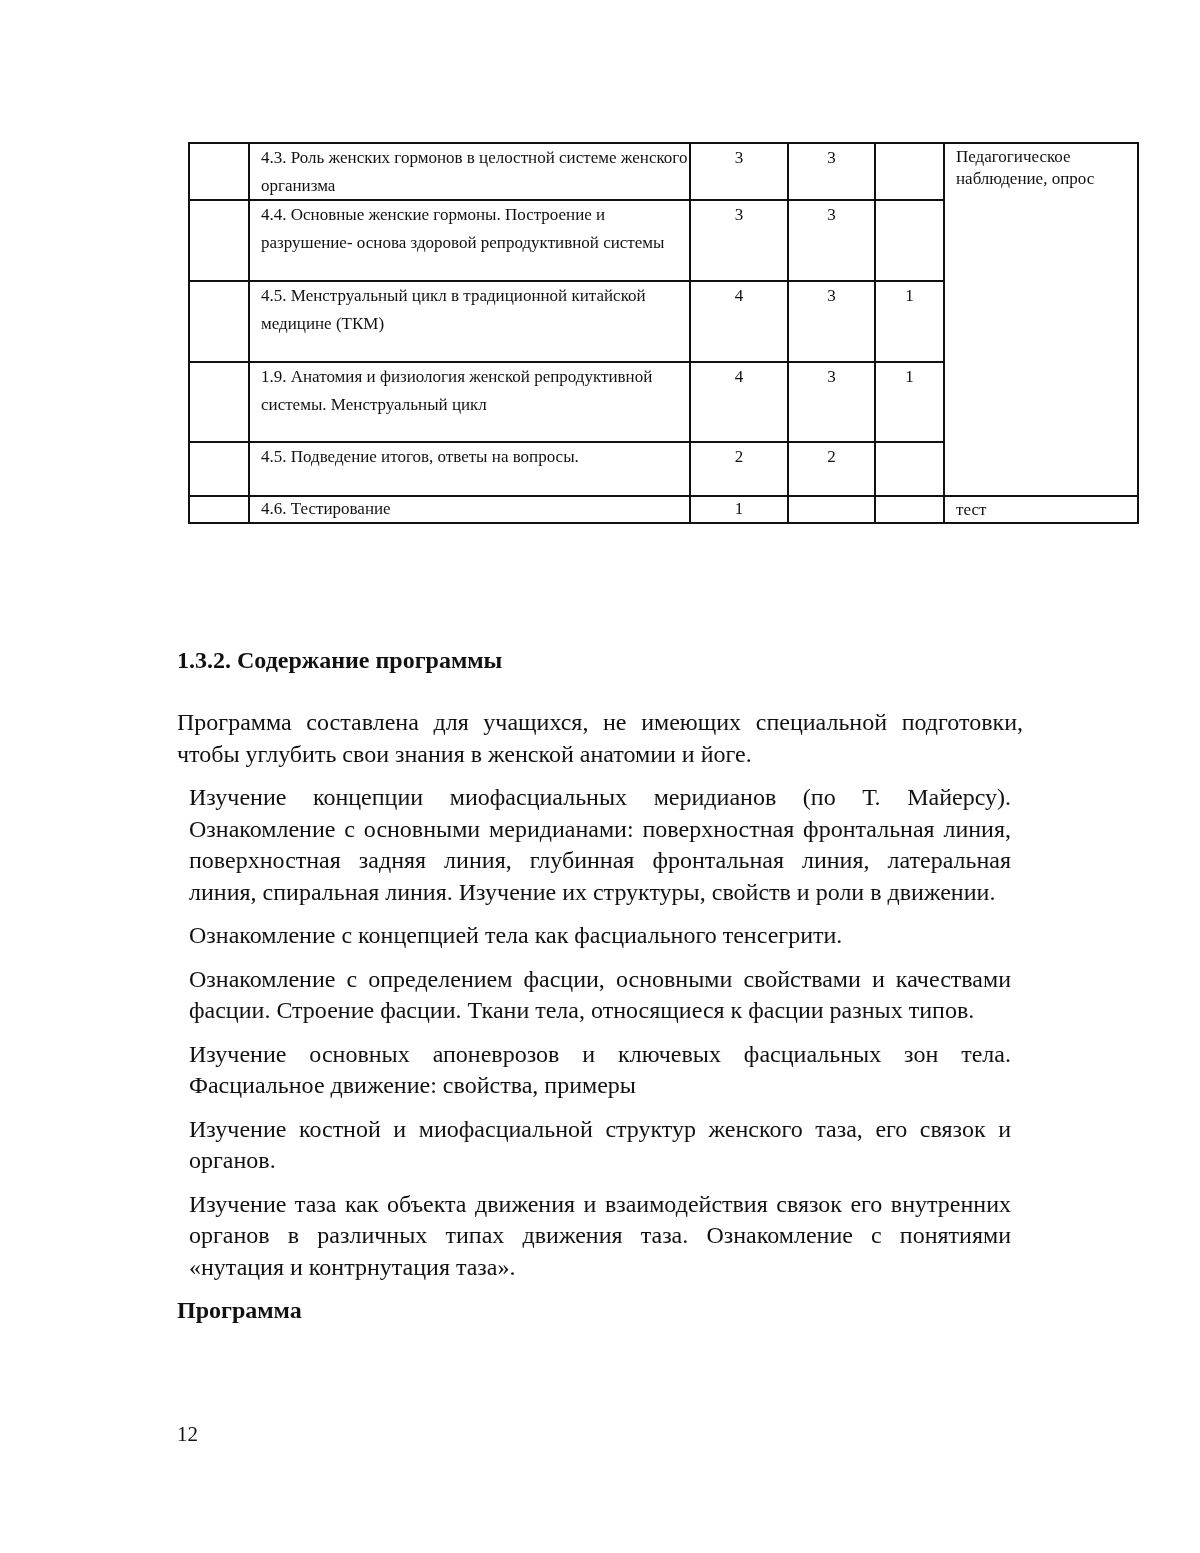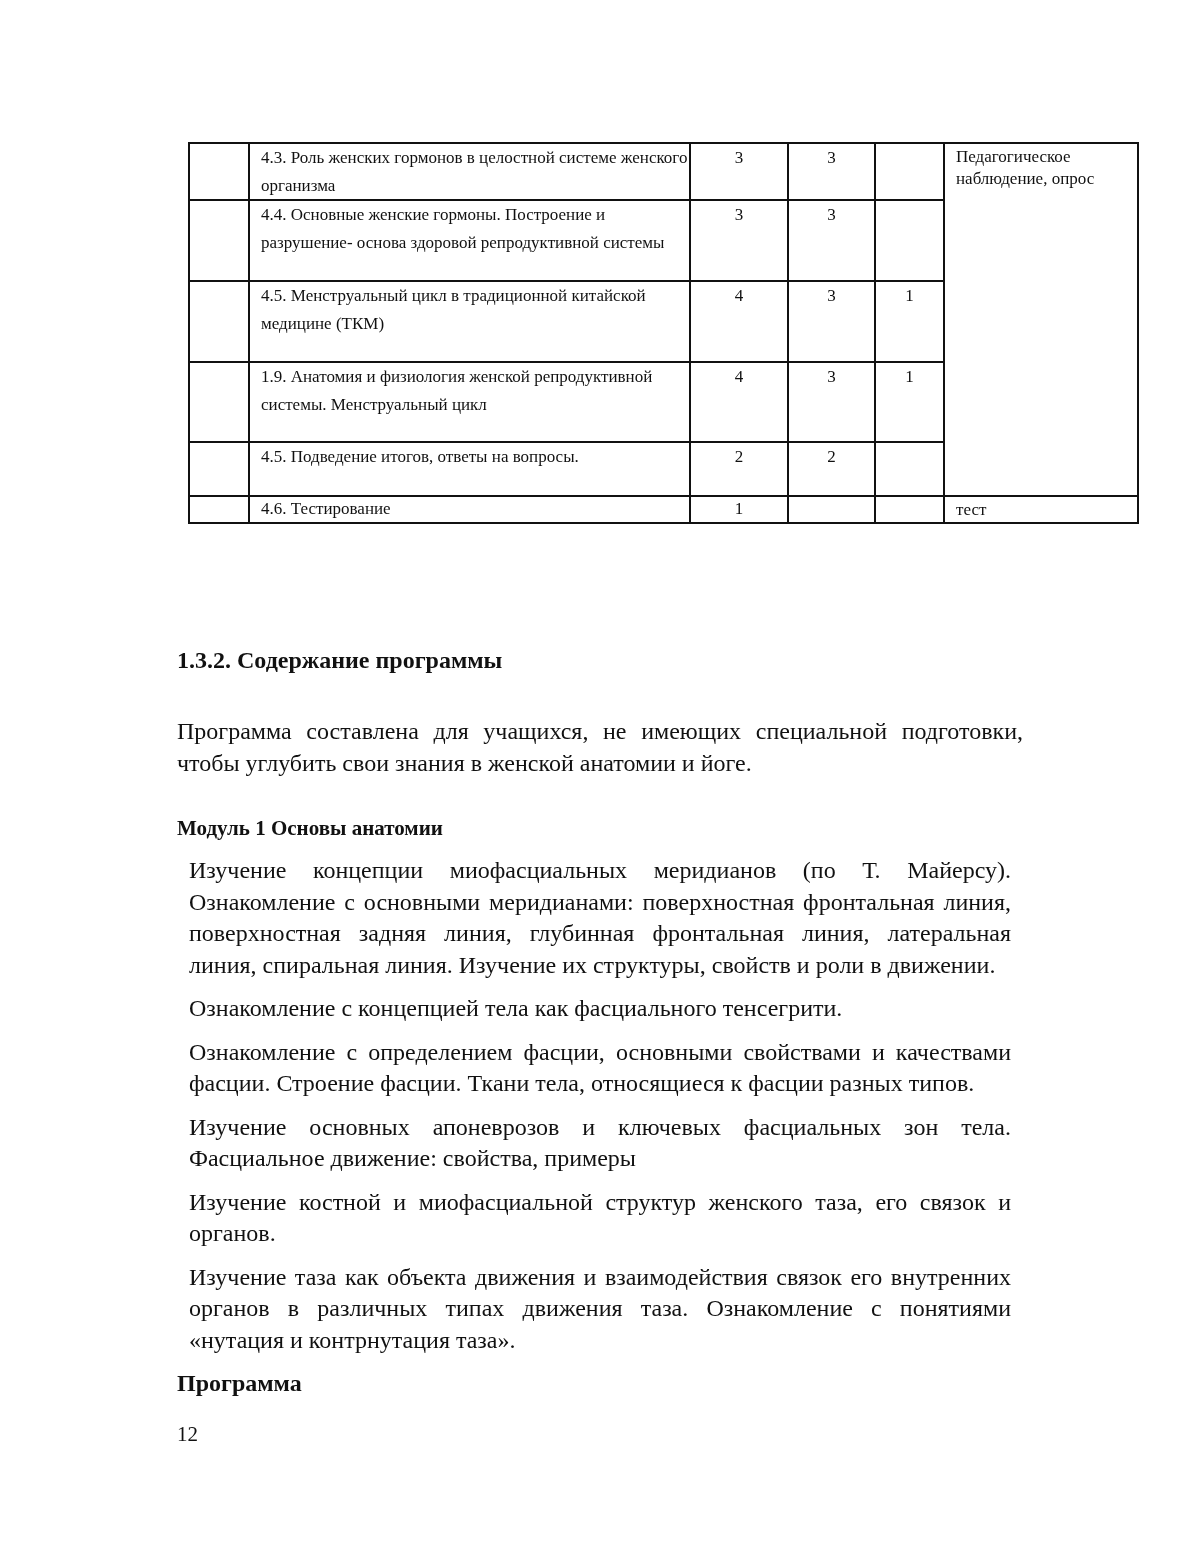--- a/index.html
+++ b/index.html
@@ -12,21 +12,21 @@
   .prog-table td.num { text-align: center; }
   .prog-table td.topic { padding-left: 11px; }
   .prog-table td.control { font-size: 17px; line-height: 22px; padding-left: 11px; padding-top: 2px; }
   .prog-table td.control.small { line-height: 24px; padding-top: 1px; }
   .r1 { height: 52px; } .r2 { height: 81px; } .r3 { height: 81px; }
   .r4 { height: 80px; } .r5 { height: 54px; } .r6 { height: 24px; }
   .r6 td { line-height: 24px; }
 
   .content { position: absolute; left: 177px; top: 640px; width: 846px; }
   .section-title { font-weight: bold; font-size: 24px; margin: 0; line-height: 40px; }
-  .intro { font-size: 24px; line-height: 31.5px; text-align: justify; margin: 36px 0 0 0; }
+  .intro { font-size: 24px; line-height: 31.5px; text-align: justify; margin: 27px 0 0 0; }
   .module-title { font-weight: bold; font-size: 21px; margin: 34px 0 0 0; line-height: 30px; }
   .sub-title { font-weight: bold; font-size: 24px; margin: 0; line-height: 31px; }
   .para { font-size: 24px; line-height: 31.5px; text-align: justify; margin: 12px; }
   .page-number { position: absolute; left: 177px; top: 1422px; font-size: 21px; }
 </style>
 </head>
 <body>
 
 <table class="prog-table">
   <colgroup>
@@ -81,21 +81,20 @@
     <td class="num"></td>
     <td class="num"></td>
     <td class="control small">тест</td>
   </tr>
 </tbody>
   </table>
 
 <div class="content">
   <p class="section-title">1.3.2. Содержание программы</p>
   <p class="intro">Программа составлена для учащихся, не имеющих специальной подготовки, чтобы углубить свои знания в женской анатомии и  йоге.</p>
-  <p class="module-title">Модуль 1 Основы анатомии</p>
   <p class="para">Изучение концепции миофасциальных меридианов (по Т. Майерсу). Ознакомление с основными меридианами: поверхностная фронтальная линия, поверхностная задняя линия, глубинная фронтальная линия, латеральная линия, спиральная линия. Изучение их структуры, свойств и роли в движении.</p>
   <p class="para">Ознакомление с  концепцией тела как фасциального тенсегрити.</p>
   <p class="para">Ознакомление с определением фасции, основными свойствами и качествами фасции. Строение фасции. Ткани тела, относящиеся к фасции разных типов.</p>
   <p class="para">Изучение основных апоневрозов и ключевых фасциальных зон тела. Фасциальное движение: свойства, примеры</p>
   <p class="para">Изучение костной и миофасциальной структур женского таза, его связок и органов.</p>
   <p class="para">Изучение таза как объекта движения и взаимодействия связок его внутренних органов в различных типах движения таза. Ознакомление с понятиями «нутация и контрнутация таза».</p>
   <p class="sub-title">Программа</p>
 </div>
 
 <div class="page-number">12</div>

